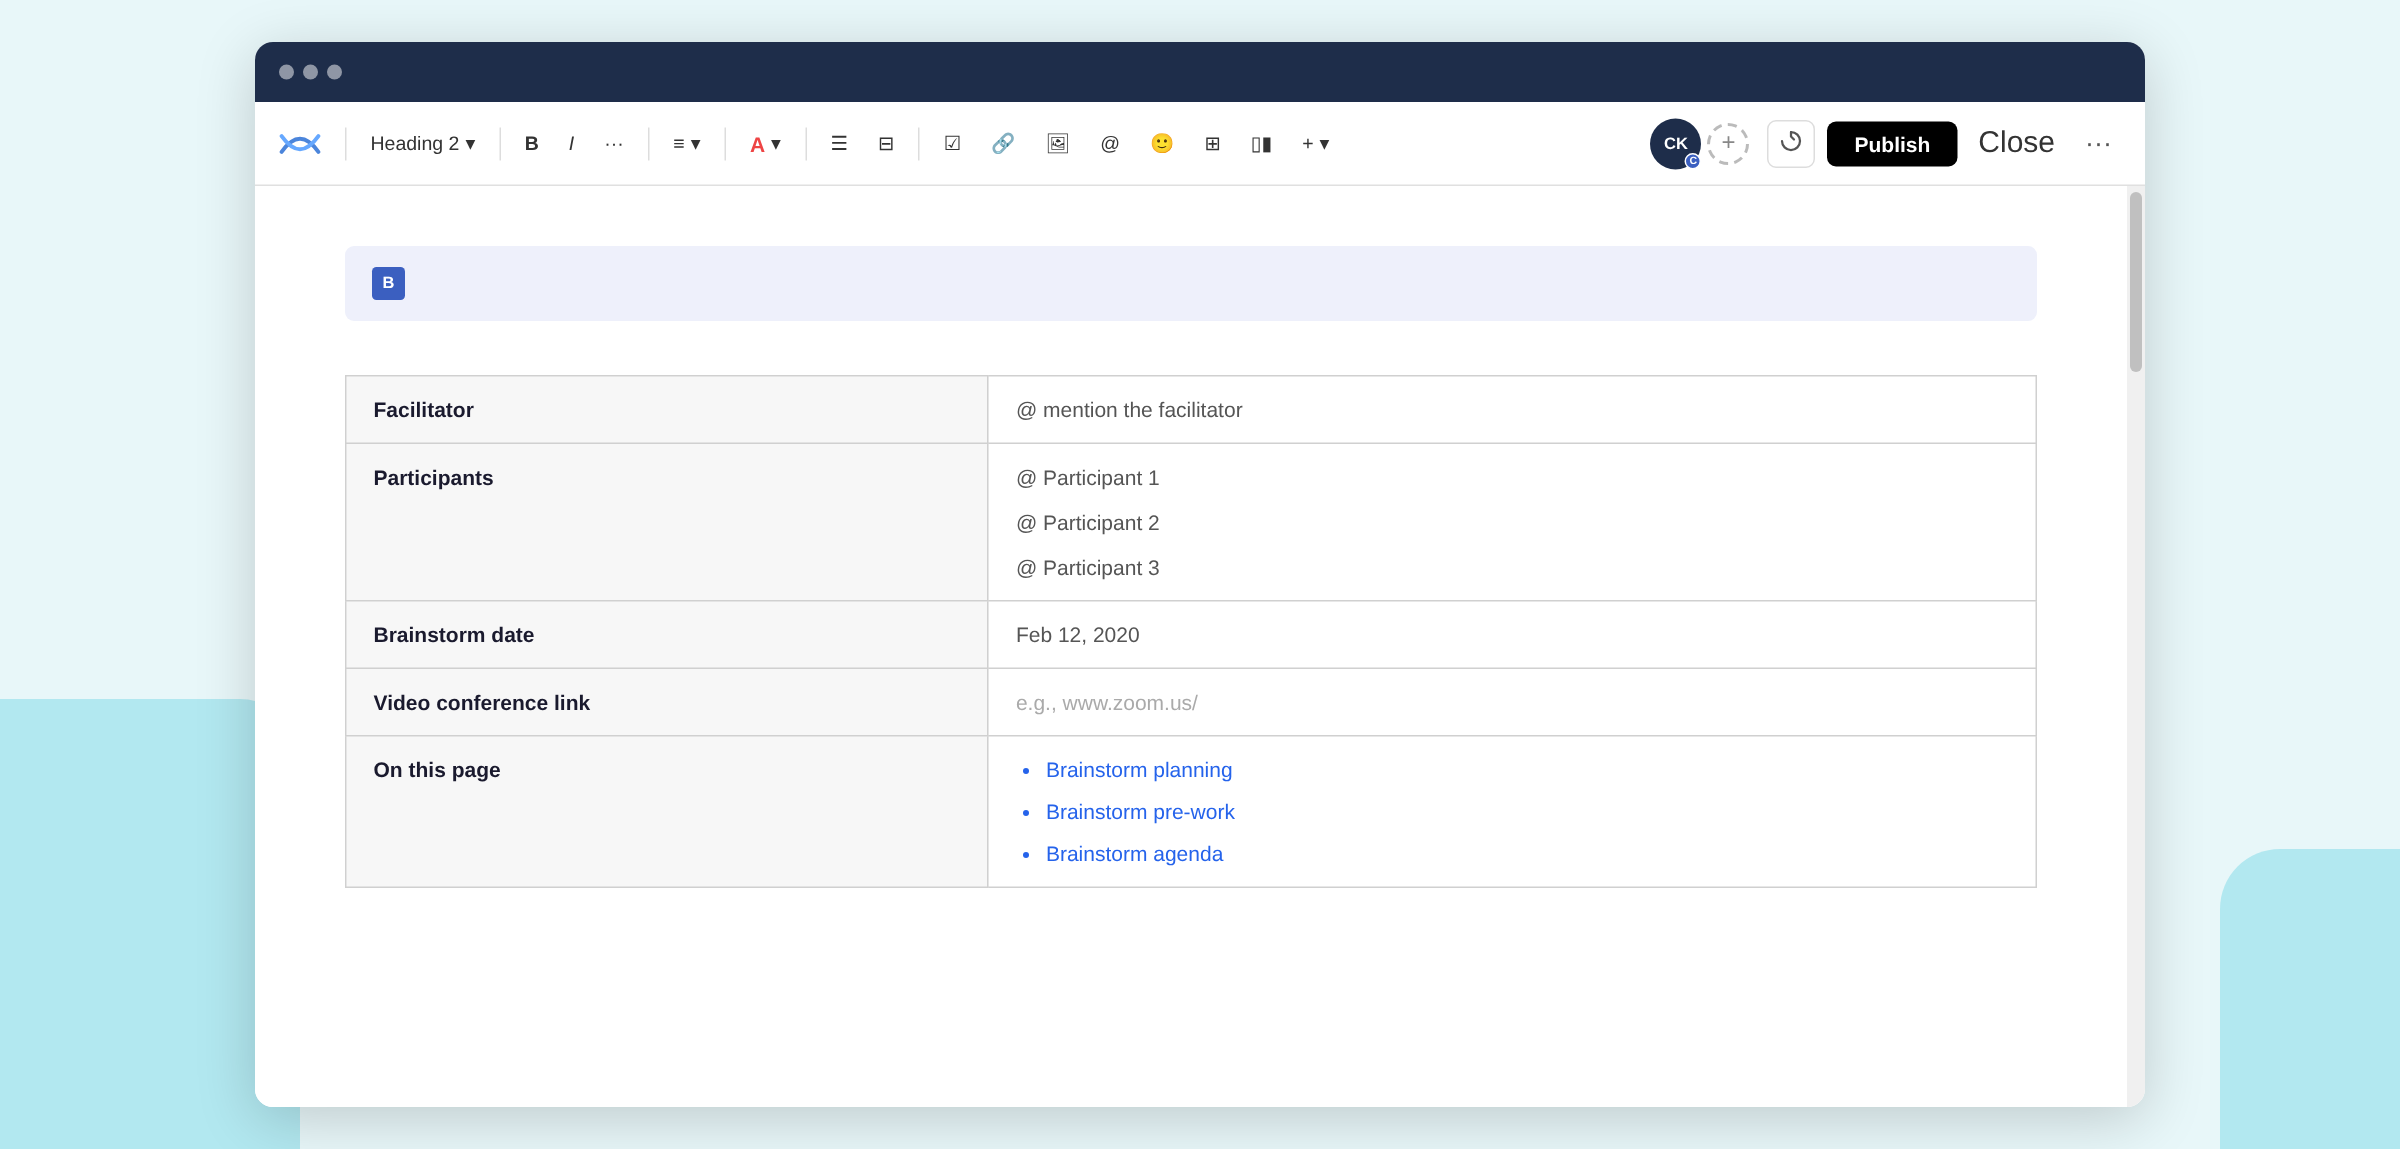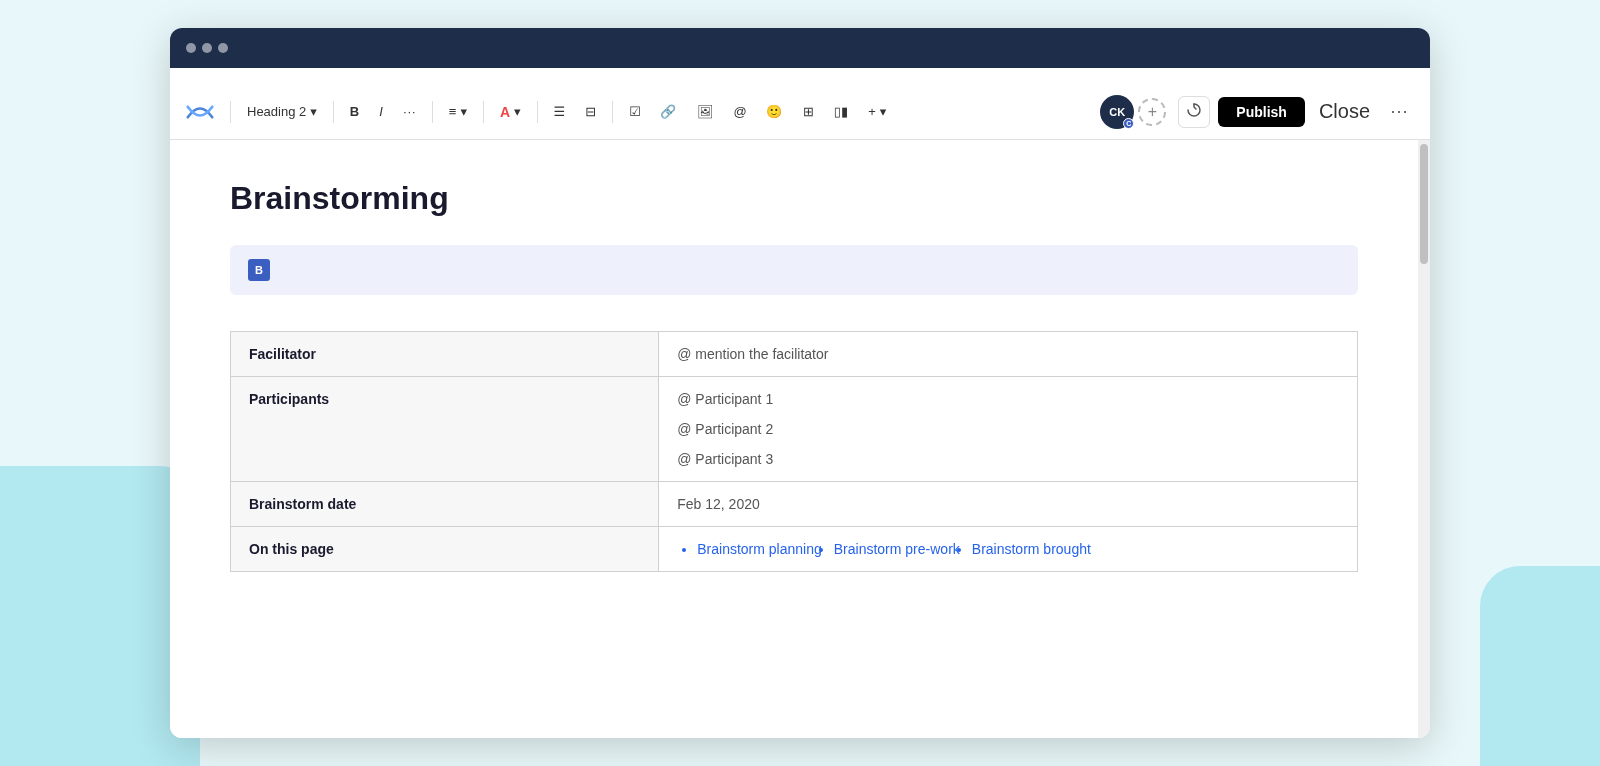--- a/index.html
+++ b/index.html
@@ -74,21 +74,20 @@
     
     .toolbar {
       background: #fff;
       border-bottom: 1px solid #e0e0e0;
       height: 56px;
       display: flex;
       align-items: center;
       padding: 16px 16px;
       gap: 4px;
       flex-shrink: 0;
-      margin-top: 16px;
     }
     .toolbar-logo {
       width: 28px;
       height: 28px;
       margin-right: 8px;
       opacity: 0.7;
     }
     .toolbar-divider {
       width: 1px;
       height: 22px;
@@ -291,22 +290,23 @@
     }
     .participants-list {
       display: flex;
       flex-direction: column;
       gap: 14px;
     }
     .on-this-page-list {
       list-style: disc;
       padding-left: 20px;
       display: flex;
-      flex-direction: row;
+      flex-direction: column;
       gap: 12px;
+      justify-content: center;
     }
     .on-this-page-list li {
       color: #2563eb;
     }
   </style>
 </head>
 <body>
 
 <div class="bg-shape-left"></div>
 <div class="bg-shape-right"></div>
@@ -431,21 +431,20 @@
 
     <button class="more-btn">
       <span>···</span>
     </button>
   </div>
 
   <div class="content-area">
 
     <div class="editor">
 
-      <h1 class="page-title">Brainstorming</h1>
 
       <div class="info-banner">
         <div class="info-banner-icon">
           <span>B</span>
         </div>
       </div>
 
       <table class="info-table">
         <tbody>
 
@@ -473,35 +472,43 @@
 
           <tr>
             <td>
               <span>Brainstorm date</span>
             </td>
             <td>
               <span>Feb 12, 2020</span>
             </td>
           </tr>
 
+          <tr>
+            <td>
+              <span>Video conference link</span>
+            </td>
+            <td style="color:#aaa;">
+              <span>e.g., www.zoom.us/</span>
+            </td>
+          </tr>
 
           <tr>
             <td>
               <span>On this page</span>
             </td>
             <td>
               <ul class="on-this-page-list">
                 <li>
                   <a class="table-link">Brainstorm planning</a>
                 </li>
                 <li>
                   <a class="table-link">Brainstorm pre-work</a>
                 </li>
                 <li>
-                  <a class="table-link">Brainstorm brought</a>
+                  <a class="table-link">Brainstorm agenda</a>
                 </li>
               </ul>
             </td>
           </tr>
         </tbody>
       </table>
 
     </div>
 
     <div class="scrollbar-track">

